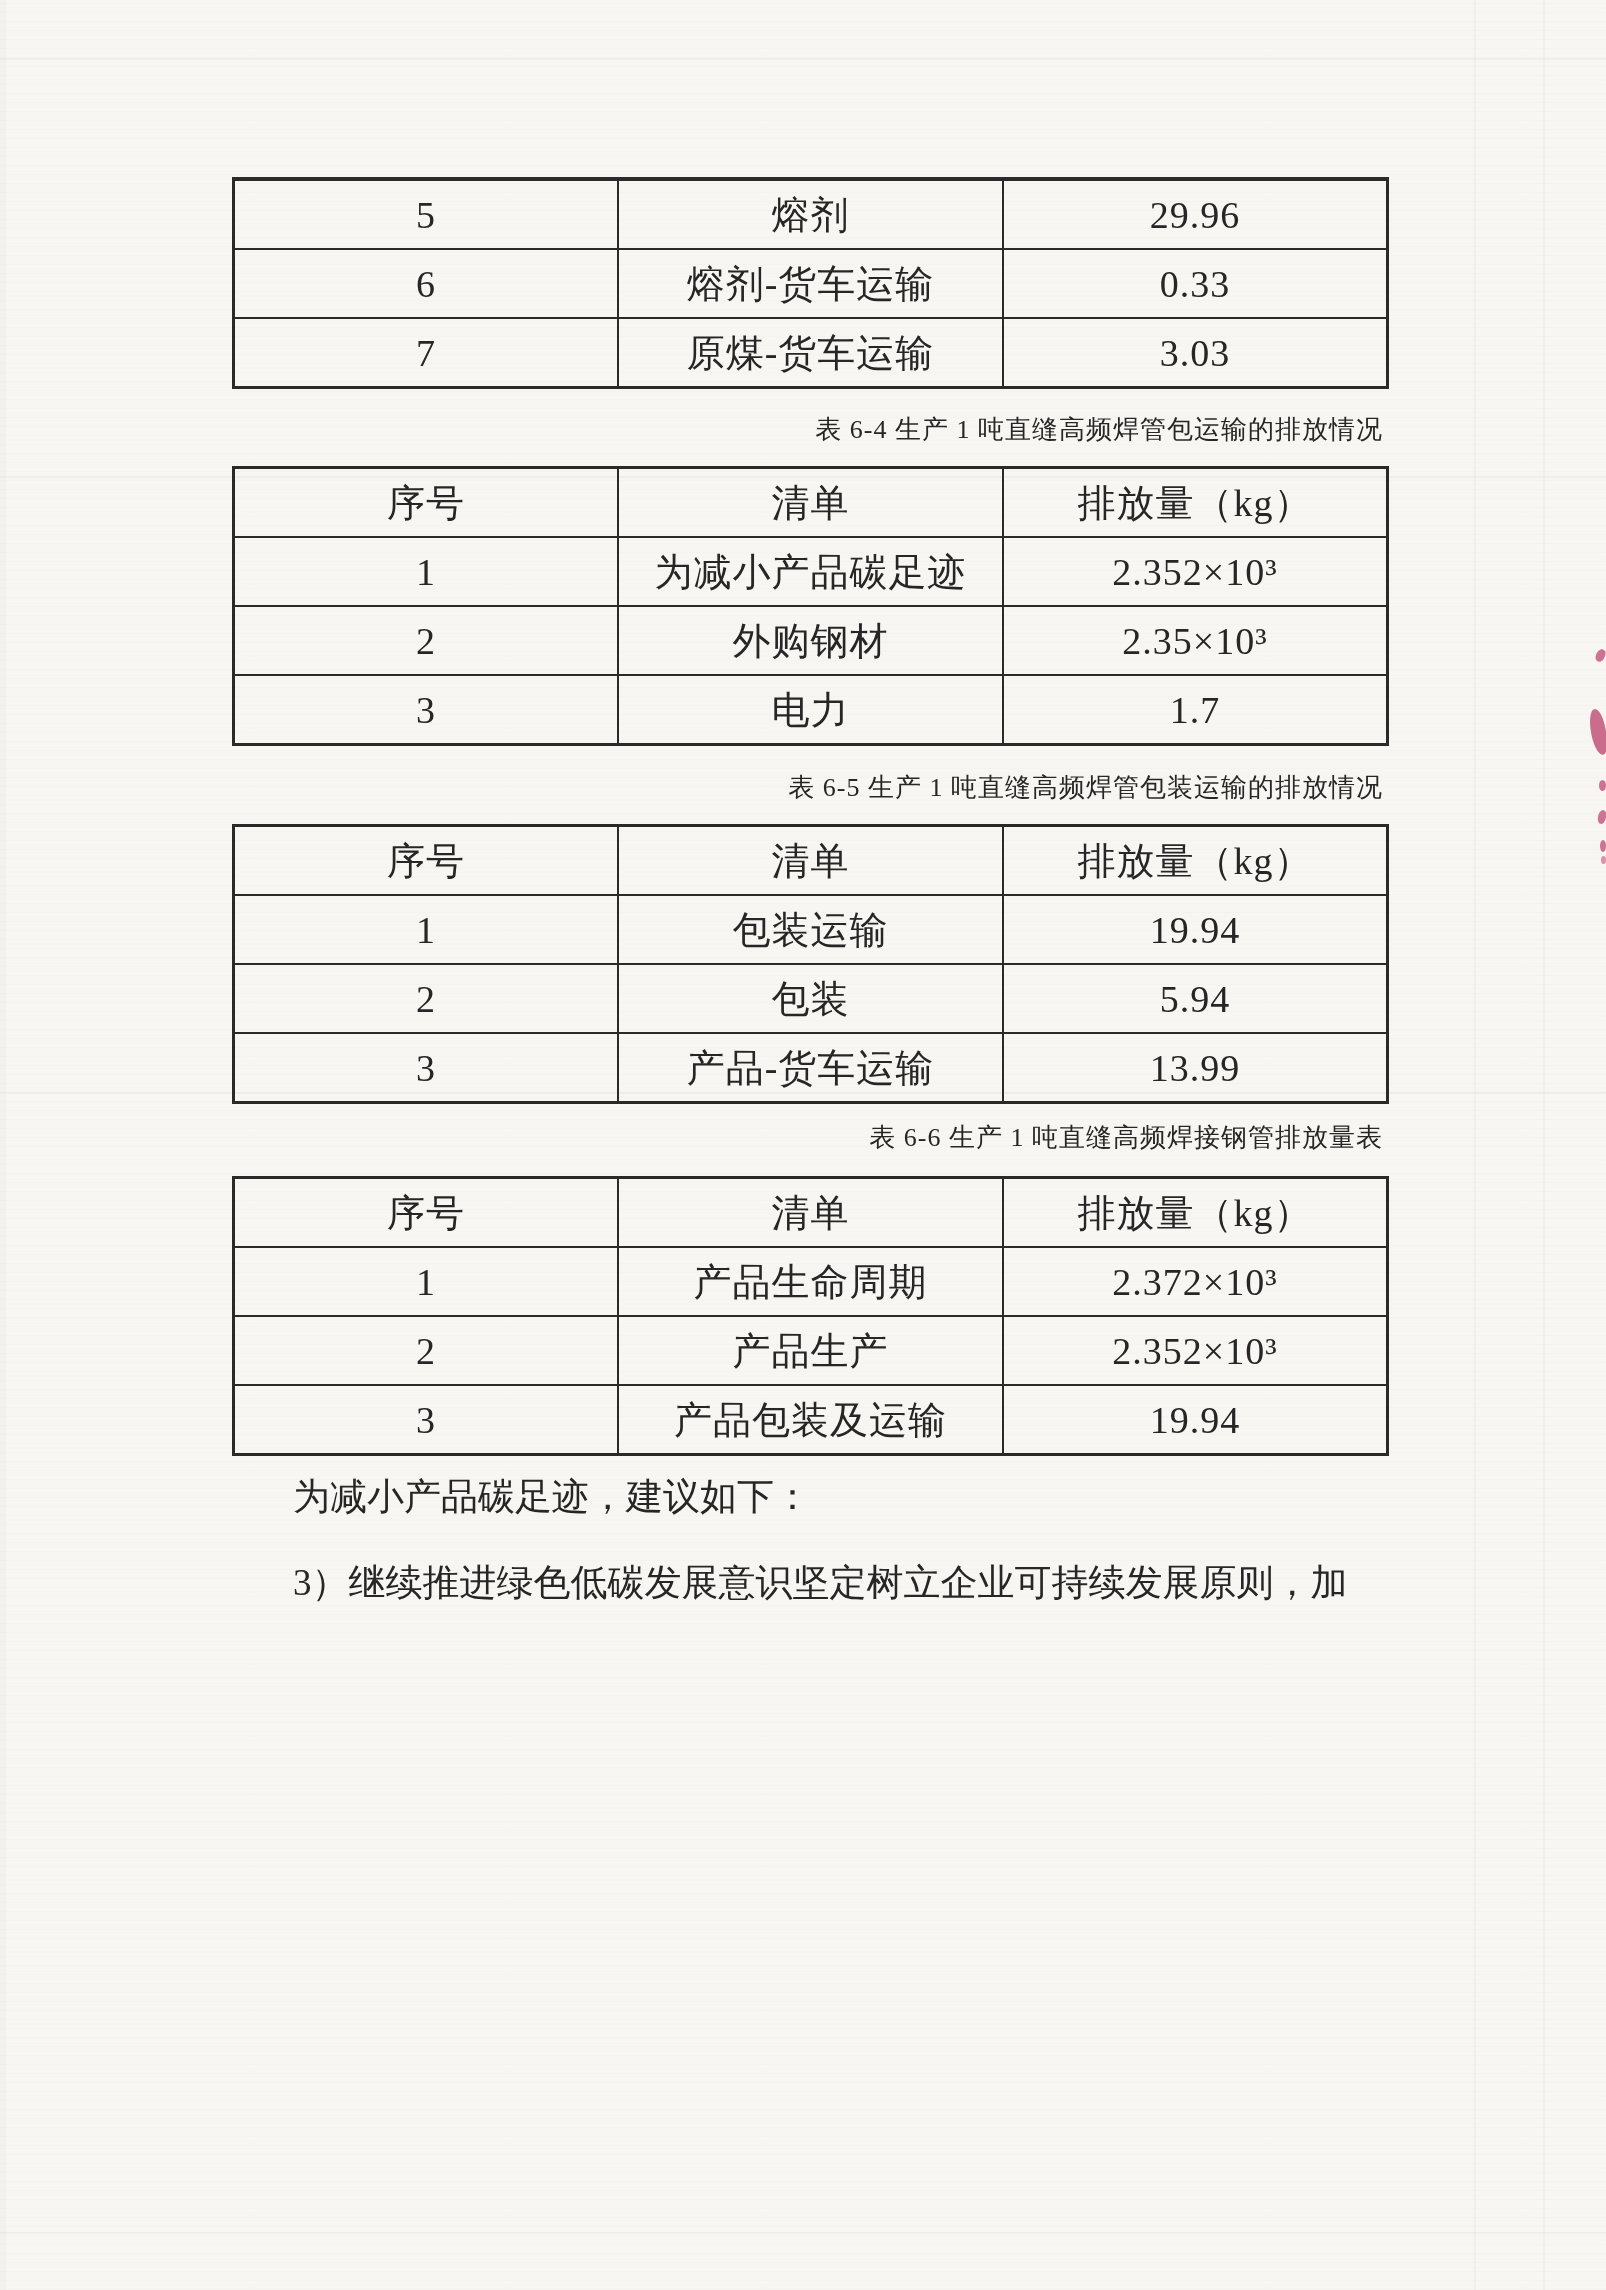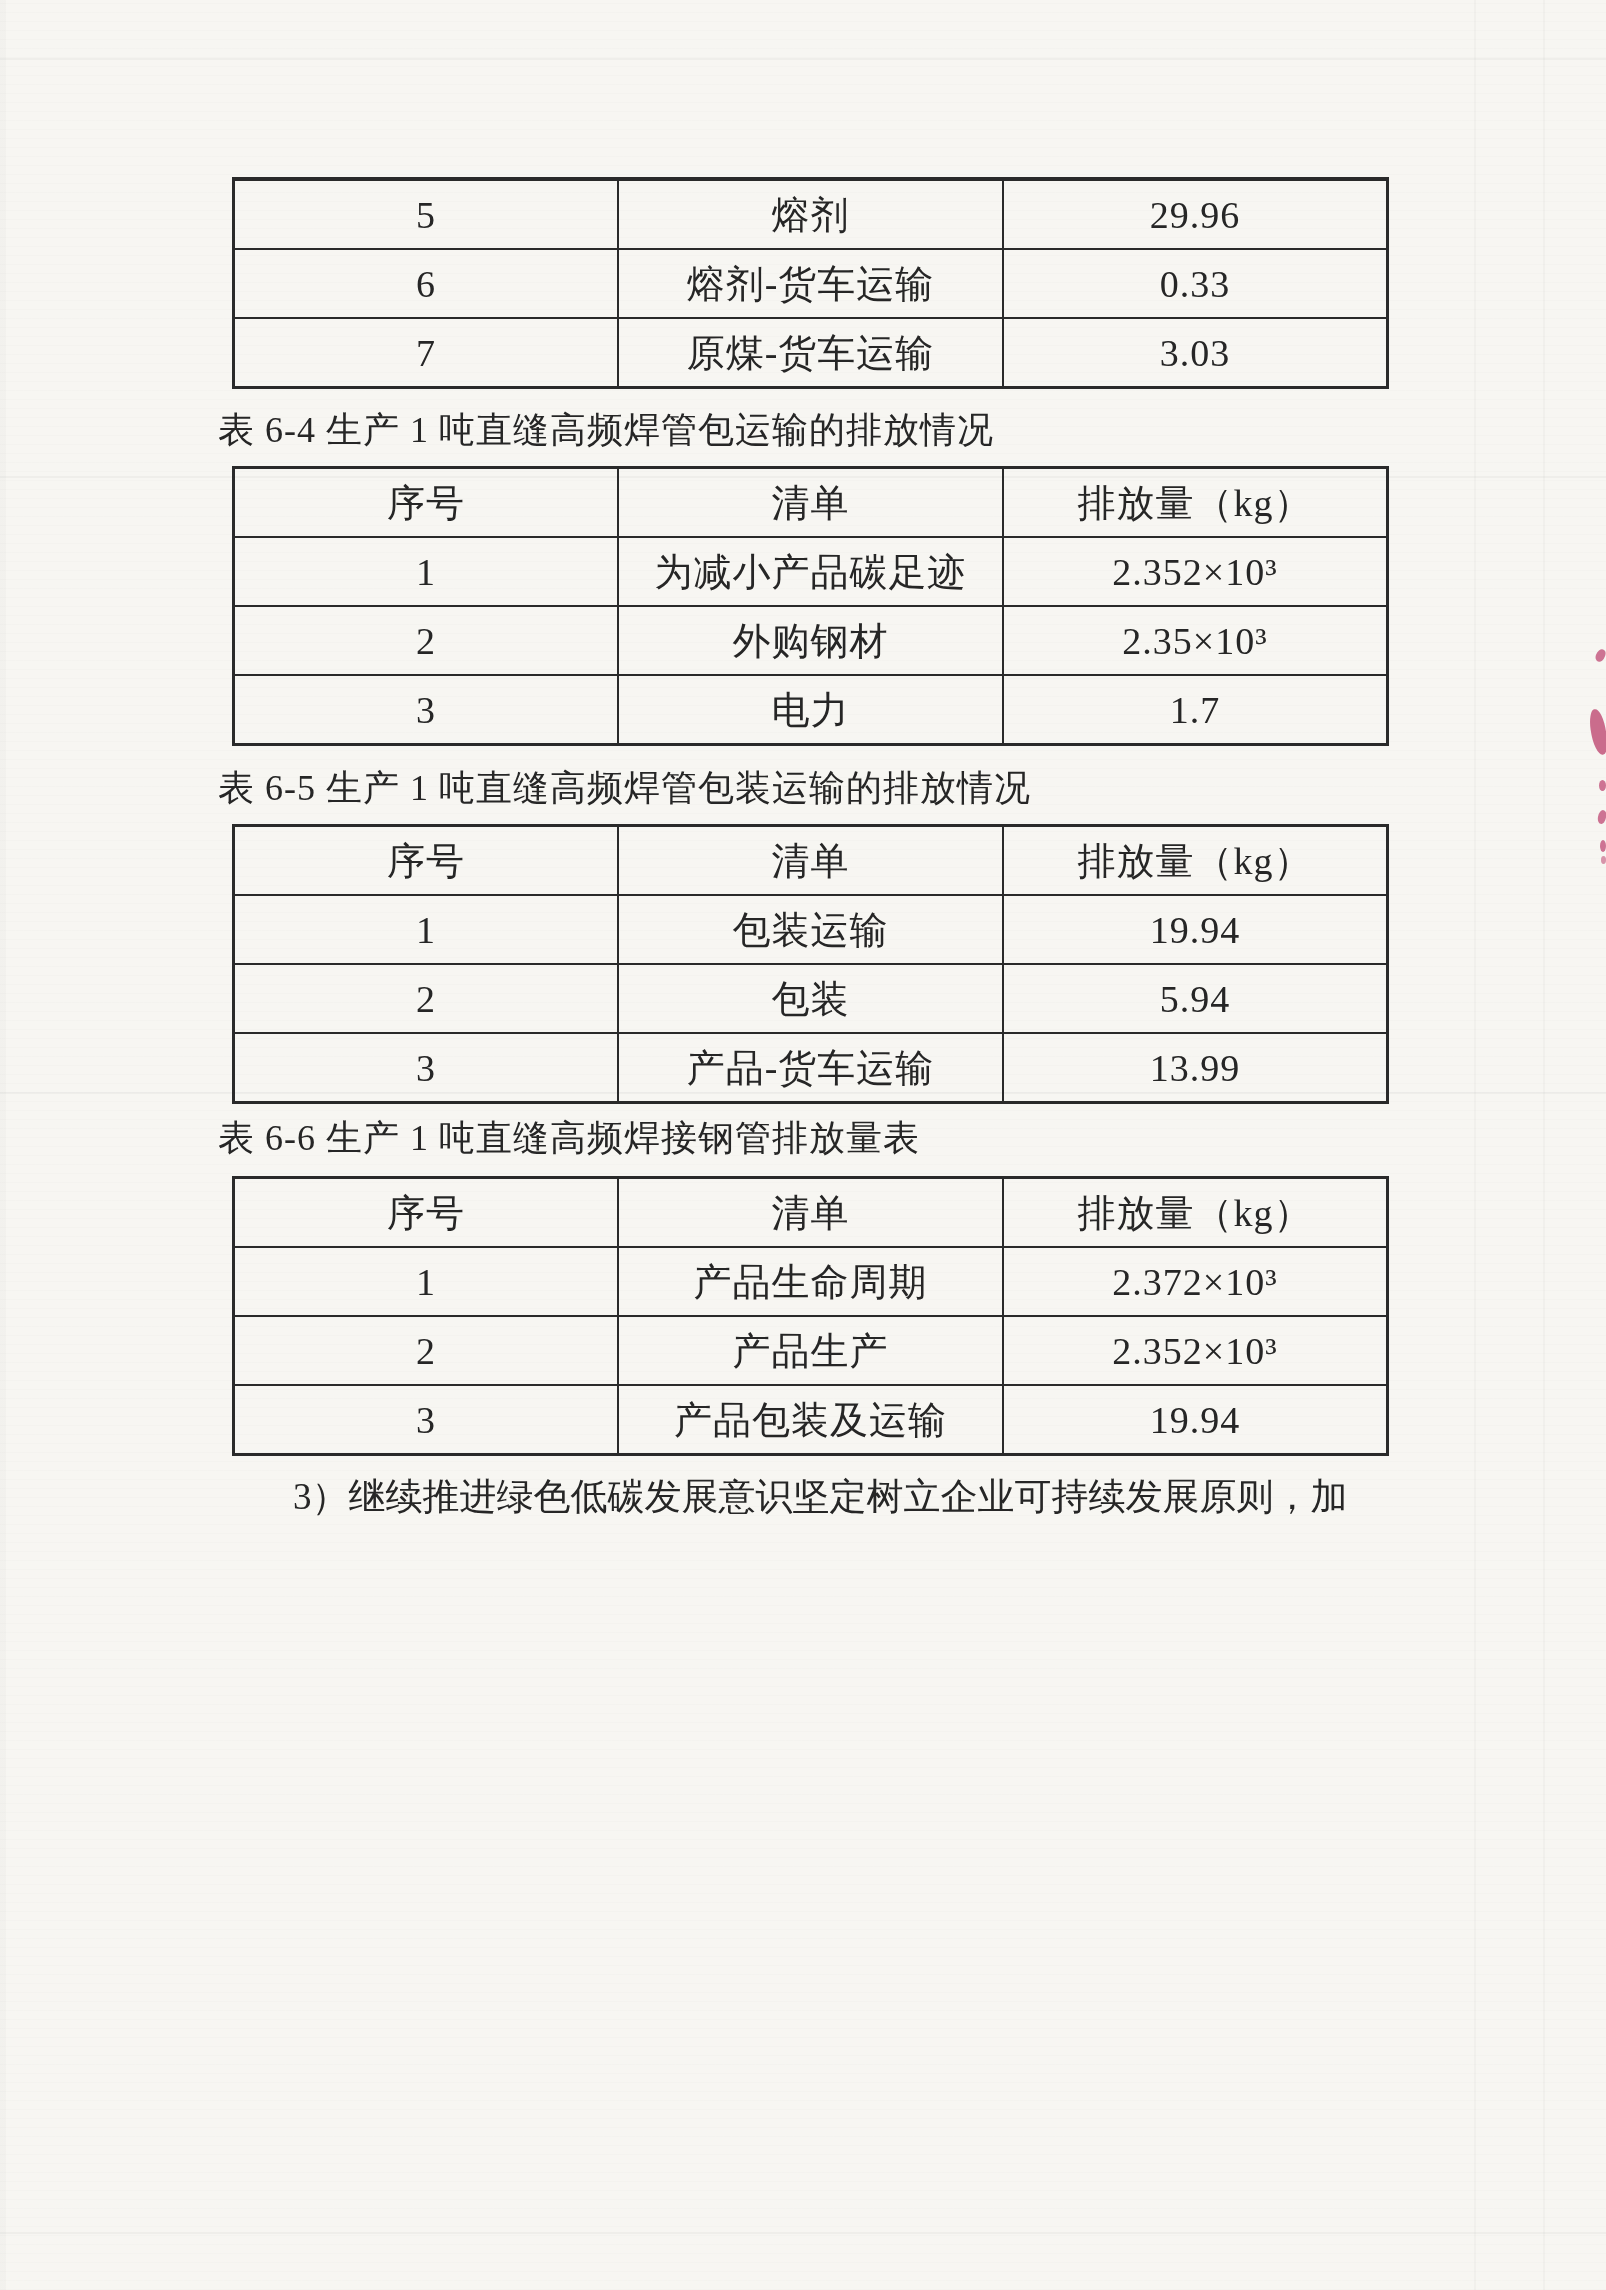--- a/index.html
+++ b/index.html
@@ -27,22 +27,22 @@
   .doc-table td,.doc-table th{
     border:2px solid #2a2a2a;
     height:67px;padding:0;
     text-align:center;vertical-align:middle;
     font-size:38px;font-weight:400;line-height:1;
     letter-spacing:1px;
   }
   .tbl-a{border-top-width:4px;}
 
   .tbl-title{
-    position:absolute;left:218px;width:1157px;height:76px;line-height:76px;
-    text-align:left;font-size:36px;letter-spacing:1px;white-space:nowrap;
+    position:absolute;left:226px;width:1157px;height:76px;line-height:76px;
+    text-align:right;font-size:26px;letter-spacing:1px;white-space:nowrap;
   }
 
   .body-text{
     position:absolute;left:233px;top:1454px;width:1145px;
     font-size:37px;line-height:86px;letter-spacing:0;
     text-align:justify;
   }
   .body-text p{margin:0;text-indent:60px;}
 
   .ink{position:absolute;background:#c2537a;opacity:.8;}
@@ -156,20 +156,21 @@
     </tr>
     <tr>
       <td>3</td>
       <td>产品包装及运输</td>
       <td>19.94</td>
     </tr>
   </tbody>
 </table>
 
 <div class="body-text">
+  <p>为减小产品碳足迹，建议如下：</p>
   <p>3）继续推进绿色低碳发展意识坚定树立企业可持续发展原则，加</p>
 </div>
 
 <div class="ink b1"></div>
 <div class="ink b2"></div>
 <div class="ink b3"></div>
 <div class="ink b4"></div>
 <div class="ink b5"></div>
 <div class="ink b6"></div>
 

